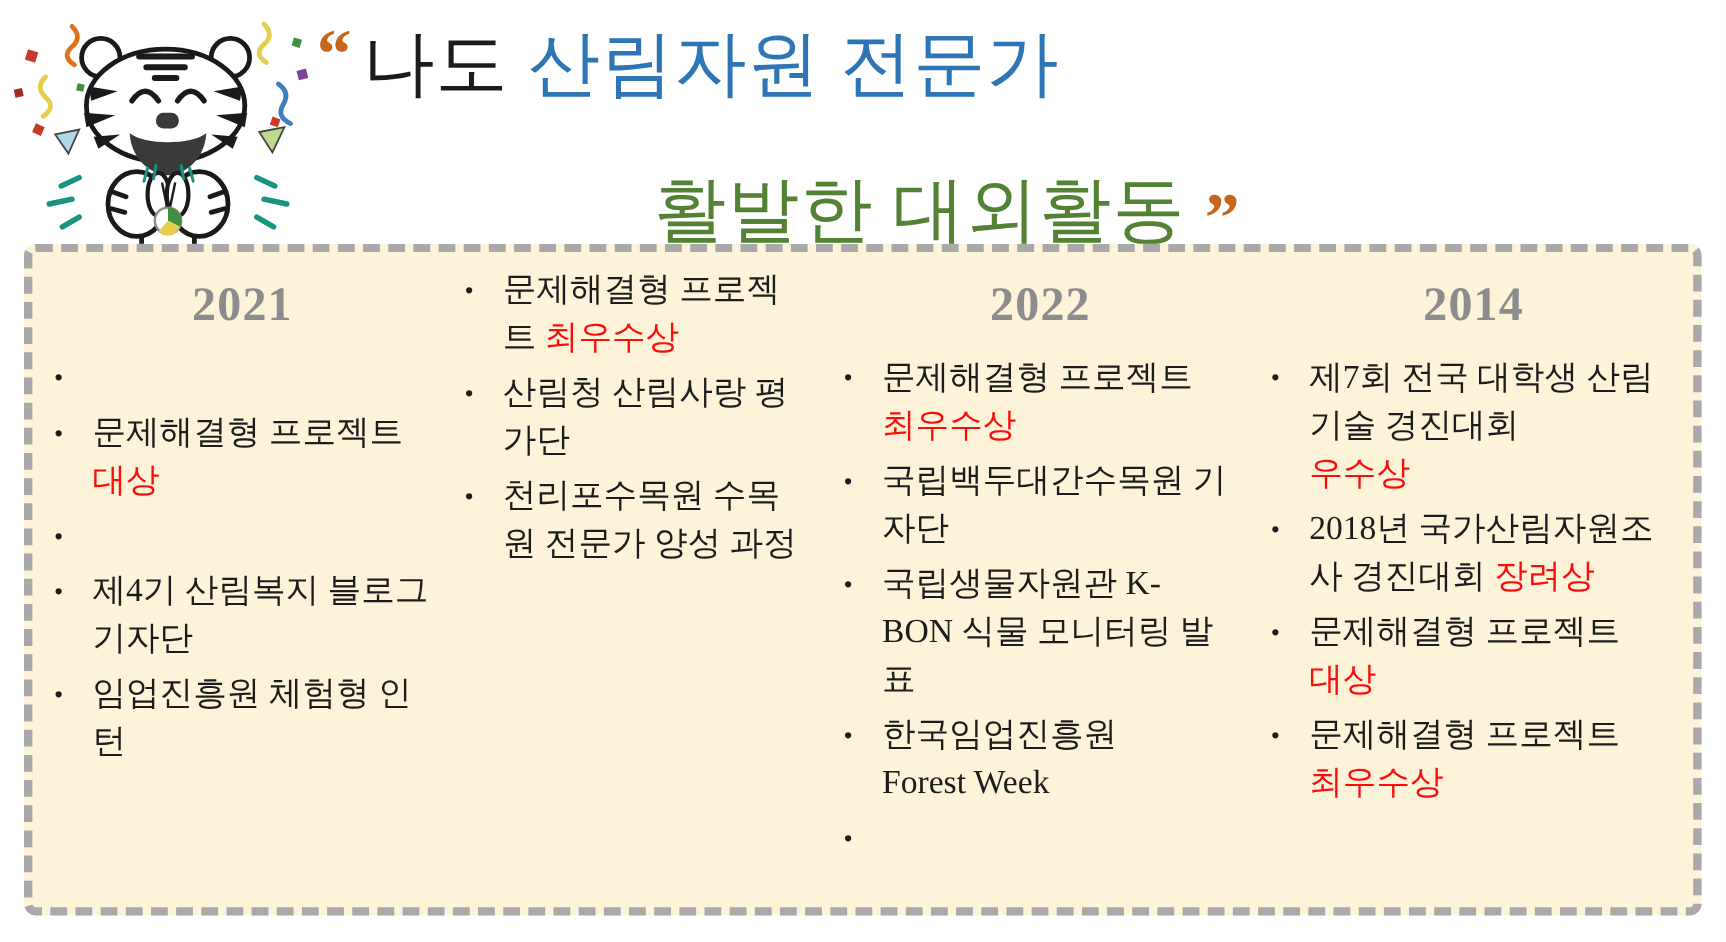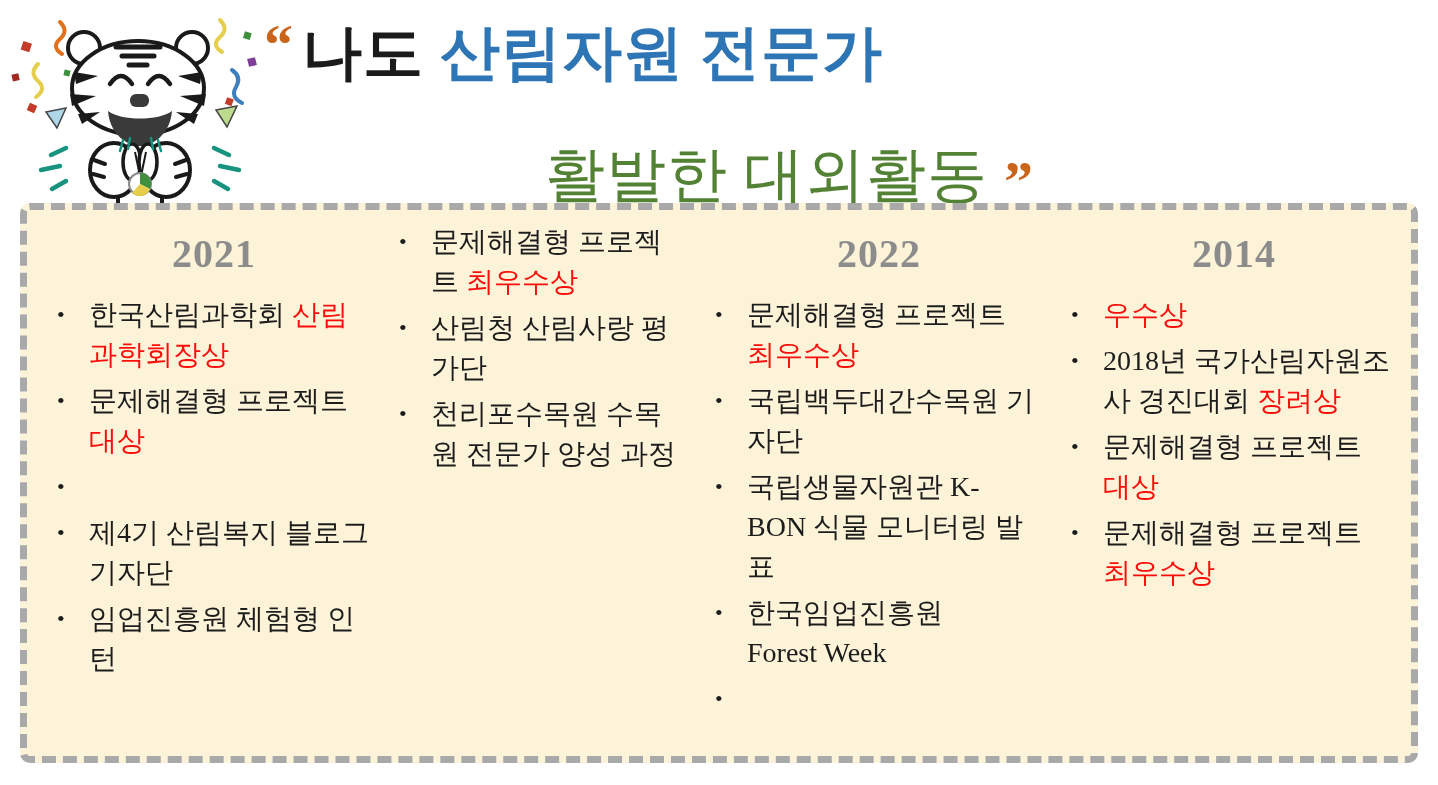--- a/index.html
+++ b/index.html
@@ -4,33 +4,33 @@
 <style>
   html,body{margin:0;padding:0;background:#ffffff;width:1438px;height:785px;overflow:hidden;
     font-family:"Liberation Serif","DejaVu Serif",serif;}
   .slide{position:relative;width:1438px;height:785px;background:#ffffff;}
 
   
   .mascot{position:absolute;left:8px;top:14px;width:268px;height:190px;}
   .quote-open{position:absolute;left:264px;top:16px;font-size:58px;font-weight:bold;
     color:var(--quote-orange);line-height:1;}
   .title-line1{position:absolute;left:302px;top:20px;font-size:60px;line-height:1.1;
-    letter-spacing:1px;white-space:nowrap;font-weight:bold;}
+    letter-spacing:1px;white-space:nowrap;}
   .title-line2{position:absolute;left:545px;top:110px;font-size:60px;line-height:1.1;
     letter-spacing:1px;white-space:nowrap;margin-top:32px;}
   .t-black{color:#1b1b1b;}
   .t-blue{color:var(--title-blue);}
   .t-green{color:var(--title-green);}
   .quote-close{font-size:58px;font-weight:bold;color:var(--quote-orange);
     position:relative;top:6px;margin-left:16px;line-height:1;}
 
   
   .panel{position:absolute;left:20px;top:203px;width:1398px;height:560px;box-sizing:border-box;
     background:var(--panel-bg);border:7px dashed var(--panel-border);border-radius:10px;
-    padding:12px 12px 0 28px;}
+    padding:12px 12px 0 16px;}
   .cols{display:grid;grid-template-columns:318px 292px 332px 1fr;column-gap:24px;height:100%;}
   .year-head{margin:8px 0 18px 0;text-align:center;font-size:40px;font-weight:bold;
     color:var(--year-gray);letter-spacing:1px;}
   ul.awards{list-style:none;margin:0;padding:0;font-size:28px;line-height:40px;color:var(--text-black);}
   ul.awards li{display:flex;margin-bottom:6px;}
   .bullet{flex:0 0 32px;width:32px;font-size:22px;line-height:40px;padding-left:2px;}
   .txt{flex:1;white-space:pre-wrap;word-break:normal;}
   .red{color:var(--award-red);}
 </style>
 </head>
@@ -126,21 +126,20 @@
   <div class="title-line1"><span class="t-black">나도</span><span class="t-blue"> </span><span class="t-blue">산림자원 전문가</span></div>
   <div class="title-line2"><span class="t-green">활발한 대외활동</span><span class="quote-close">”</span></div>
 
   <section class="panel">
     <div class="cols">
       <div class="col">
         <h2 class="year-head">2021</h2>
         <ul class="awards">
             <li>
               <span class="bullet">•</span>
-              <div class="txt"><span>한국산림과학회 </span><span class="red">산림과학회장상</span></div>
             </li>
             <li>
               <span class="bullet">•</span>
               <div class="txt"><span>문제해결형 프로젝트 </span><span class="red">대상</span></div>
             </li>
             <li>
               <span class="bullet">•</span>
             </li>
             <li>
               <span class="bullet">•</span>
@@ -193,21 +192,22 @@
             <li>
               <span class="bullet">•</span>
             </li>
           </ul>
       </div>
       <div class="col">
         <h2 class="year-head">2014</h2>
         <ul class="awards">
             <li>
               <span class="bullet">•</span>
-              <div class="txt"><span class="red">우수상</span></div>
+              <div class="txt"><span>제7회 전국 대학생 산림 기술 경진대회
+</span><span class="red">우수상</span></div>
             </li>
             <li>
               <span class="bullet">•</span>
               <div class="txt"><span>2018년 국가산림자원조사 경진대회 </span><span class="red">장려상</span></div>
             </li>
             <li>
               <span class="bullet">•</span>
               <div class="txt"><span>문제해결형 프로젝트
 </span><span class="red">대상</span></div>
             </li>

